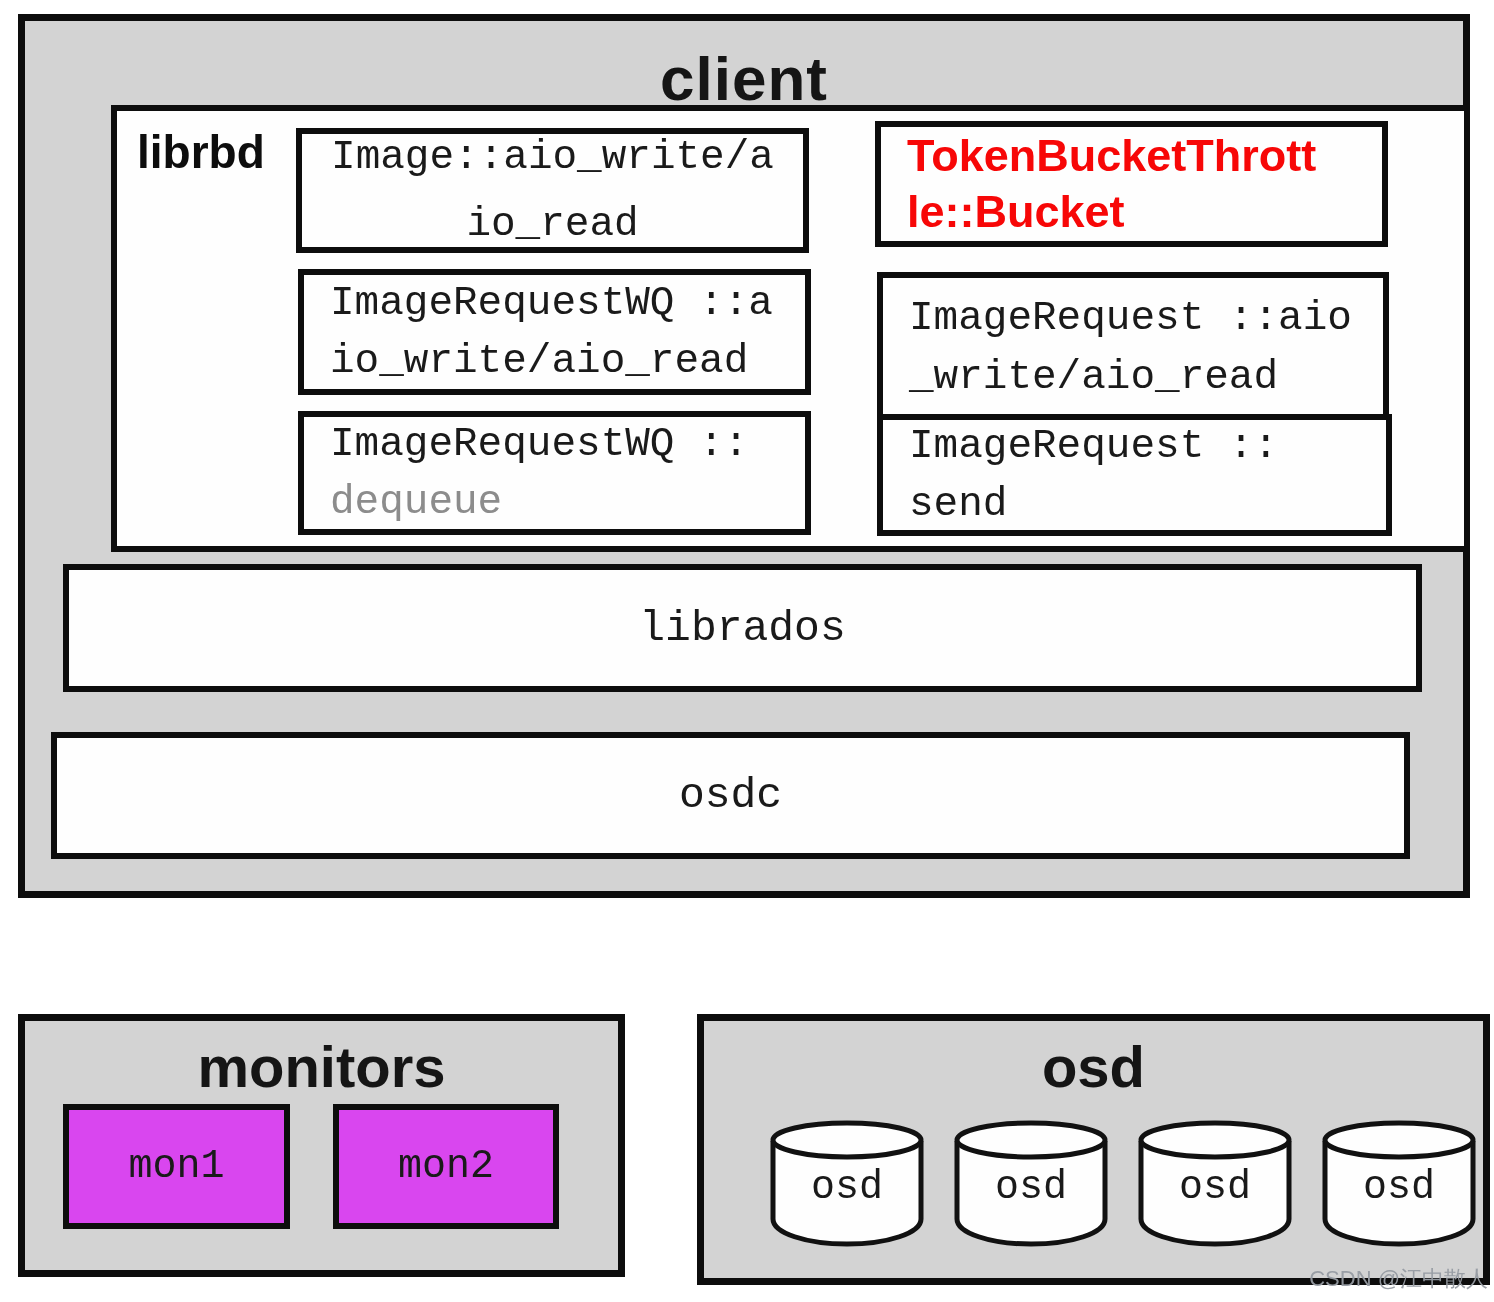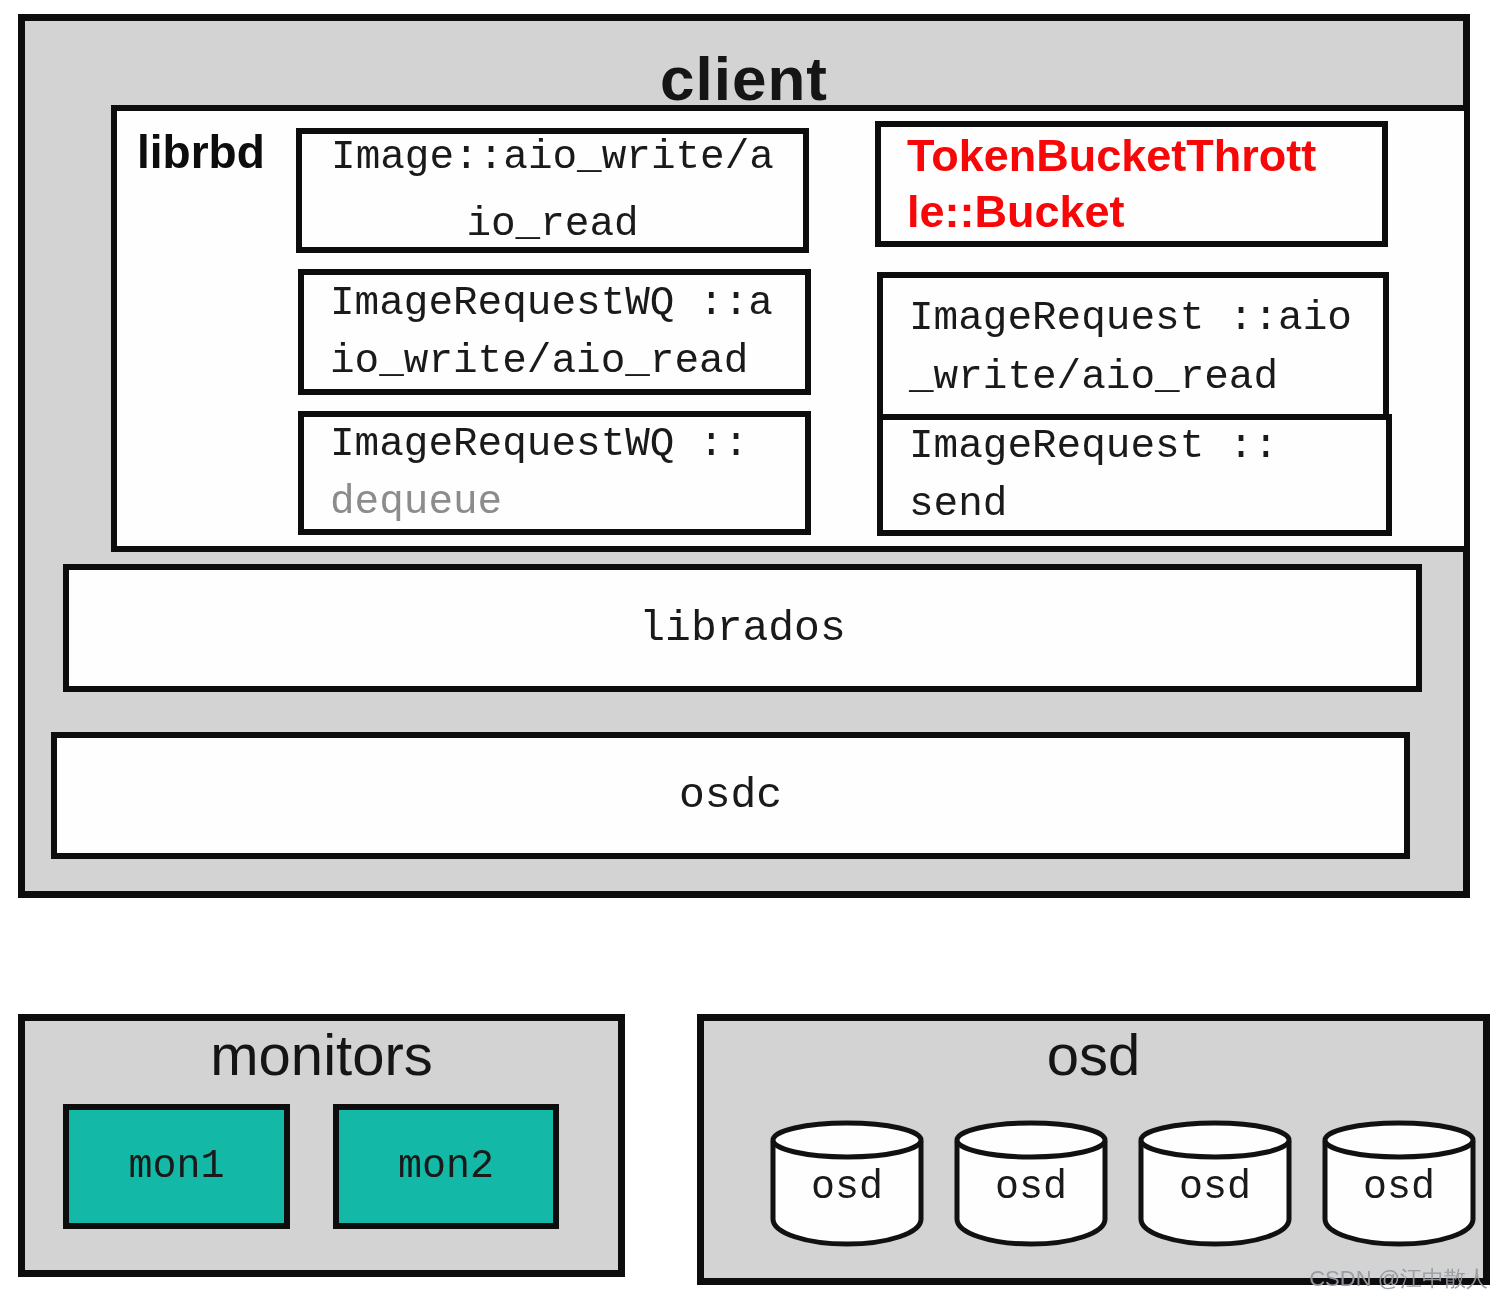--- a/index.html
+++ b/index.html
@@ -73,29 +73,29 @@
     border: 6px solid #0d0d0d;
     display: flex;
     align-items: center;
     justify-content: center;
     font-family: "Liberation Mono", "DejaVu Sans Mono", monospace;
     font-size: 43px;
     color: #1a1a1a;
   }
   .section-title {
     position: absolute;
-    top: 0; left: 0; width: 100%;
+    top: 12px; left: 0; width: 100%;
     text-align: center;
     font-size: 58px;
-    font-weight: 400;
+    font-weight: 700;
     color: #151515;
   }
   .monbox {
     position: absolute;
-    background: #14b8a6;
+    background: #d946ef;
     border: 6px solid #0d0d0d;
     display: flex;
     align-items: center;
     justify-content: center;
     font-family: "Liberation Mono", "DejaVu Sans Mono", monospace;
     font-size: 40px;
     color: #1a1a1a;
   }
   .cyl-row {
     position: absolute;

